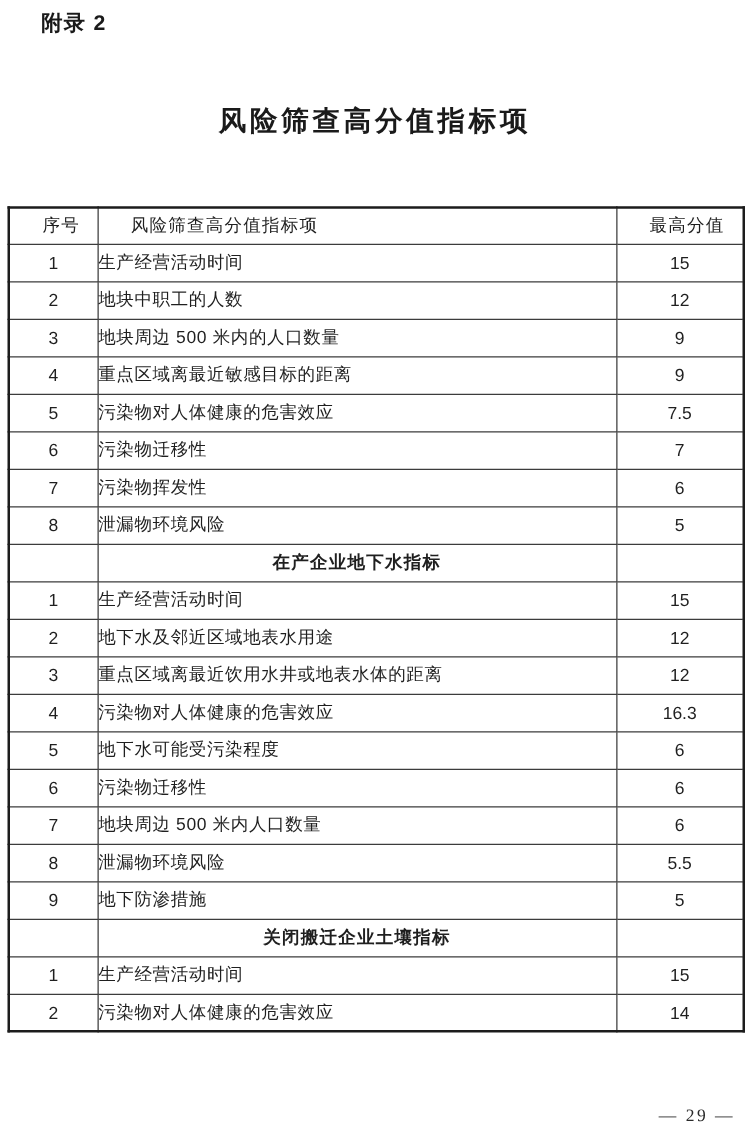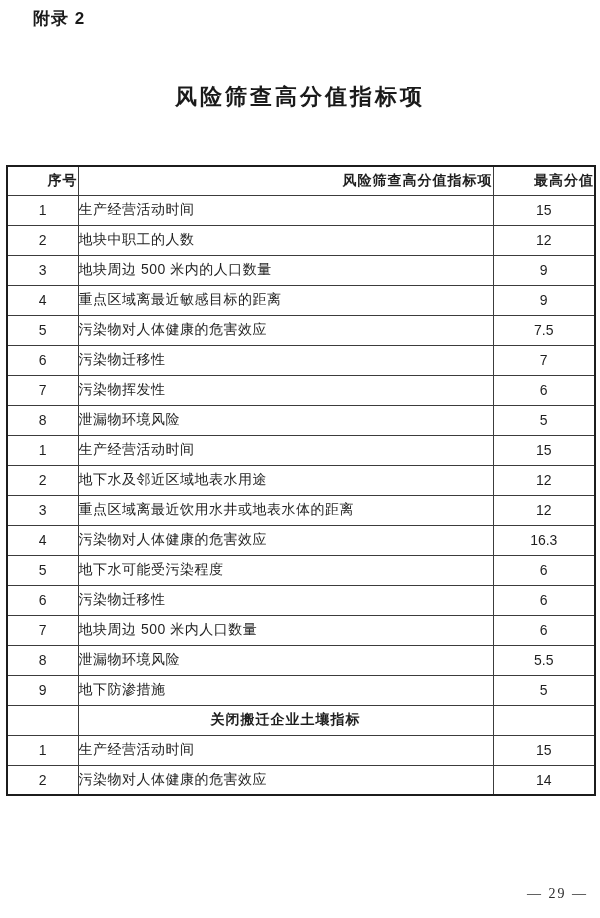--- a/index.html
+++ b/index.html
@@ -44,22 +44,22 @@
     vertical-align: middle;
     font-weight: normal;
     color: #1f1f1f;
     background: #ffffff;
   }
   col.c-no    { width: 71px; }
   col.c-name  { width: 415px; }
   col.c-score { width: 102px; }
   tr.head-row th {
     height: 29px;
-    font-weight: bold;
-    text-align: right;
+    font-weight: normal;
+    text-align: left;
     letter-spacing: 1px;
     padding-left: 26px;
   }
   td.cell-no, td.cell-score { text-align: center; }
   td.cell-name { text-align: left; padding-left: 11px; letter-spacing: 0.5px; }
   tr.section-row td.cell-name {
     text-align: center;
     font-weight: bold;
     padding-left: 0;
     letter-spacing: 1px;
@@ -128,20 +128,25 @@
       <tr>
         <td class="cell-no">7</td>
         <td class="cell-name">污染物挥发性</td>
         <td class="cell-score">6</td>
       </tr>
       <tr>
         <td class="cell-no">8</td>
         <td class="cell-name">泄漏物环境风险</td>
         <td class="cell-score">5</td>
       </tr>
+      <tr class="section-row">
+        <td class="cell-no"></td>
+        <td class="cell-name">在产企业地下水指标</td>
+        <td class="cell-score"></td>
+      </tr>
       <tr>
         <td class="cell-no">1</td>
         <td class="cell-name">生产经营活动时间</td>
         <td class="cell-score">15</td>
       </tr>
       <tr>
         <td class="cell-no">2</td>
         <td class="cell-name">地下水及邻近区域地表水用途</td>
         <td class="cell-score">12</td>
       </tr>

